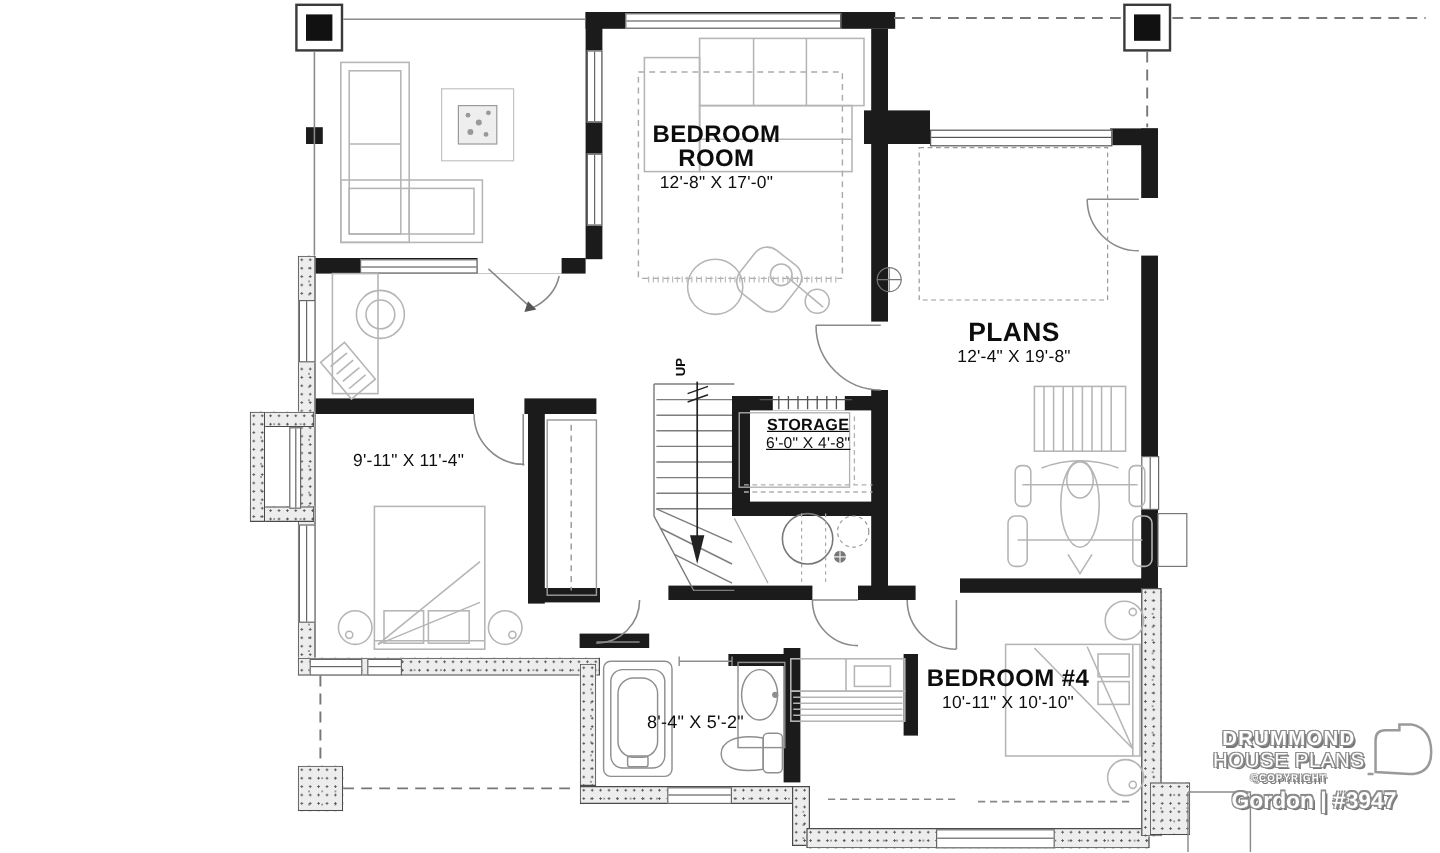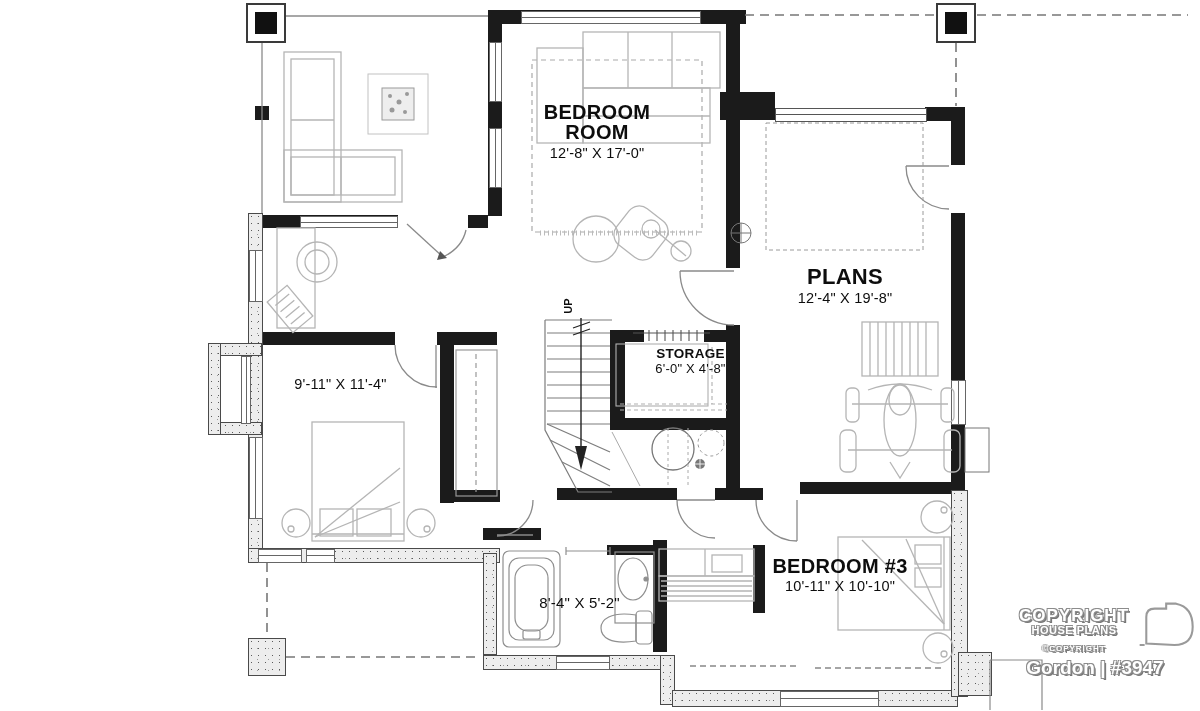--- a/index.html
+++ b/index.html
@@ -21,21 +21,21 @@
   .rname{font-weight:700;font-size:20px;letter-spacing:.3px;line-height:1.02;}
   .rdims{font-weight:400;font-size:14.5px;margin-top:2px;letter-spacing:.2px;}
   .small .rname{font-size:13.5px;}
   .small .rdims{font-size:13px;margin-top:0;}
   .up{position:absolute;font-size:11px;font-weight:700;transform:rotate(-90deg);z-index:30;}
   .draw{position:absolute;left:0;top:0;z-index:20;}
   .underlay{z-index:5;}
   .logo{position:absolute;left:1000px;top:600px;width:200px;height:95px;z-index:40;}
   .outl{color:#fff;text-shadow:-1px -1px 0 #8c8c8c,1px -1px 0 #8c8c8c,-1px 1px 0 #8c8c8c,1px 1px 0 #8c8c8c,2px 2px 0 #777;}
   .brand1{position:absolute;left:0;top:6px;width:148px;text-align:center;font-size:17px;font-weight:700;letter-spacing:1px;}
-  .brand2{position:absolute;left:0;top:24px;width:148px;text-align:center;font-size:11px;font-weight:700;letter-spacing:.5px;}
+  .brand2{position:absolute;left:0;top:24px;width:148px;text-align:center;font-size:17px;font-weight:400;letter-spacing:.5px;}
   .copyr{position:absolute;left:0;top:44px;width:148px;text-align:center;font-size:8px;font-weight:700;letter-spacing:1px;}
   .planid{position:absolute;left:0;top:57px;width:190px;text-align:center;font-size:19px;font-weight:700;}
 </style>
 </head>
 <body>
 
 <div class="plan">
 
   <svg class="draw underlay" width="1200" height="711" viewBox="0 0 1200 711">
 
@@ -303,39 +303,39 @@
   <div class="win-v" style="left:951px;top:380px;width:13px;height:43px;"></div>
 
   <div class="lbl" style="left:527px;top:102px;width:140px;">
     <div class="rname">BEDROOM</div>
     <div class="rname">ROOM</div>
     <div class="rdims">12'-8" X 17'-0"</div>
   </div>
   <div class="lbl" style="left:248px;top:374px;width:185px;">
     <div class="rdims">9'-11" X 11'-4"</div>
   </div>
-  <div class="lbl small" style="left:643px;top:347px;width:95px;">
+  <div class="lbl small" style="left:626px;top:347px;width:95px;text-decoration:underline;">
     <div class="rname">STORAGE</div>
     <div class="rdims">6'-0" X 4'-8"</div>
   </div>
   <div class="lbl" style="left:775px;top:266px;width:140px;">
     <div class="rname" style="font-size:22px;">PLANS</div>
     <div class="rdims">12'-4" X 19'-8"</div>
   </div>
   <div class="lbl" style="left:755px;top:556px;width:170px;">
-    <div class="rname">BEDROOM #3</div>
+    <div class="rname">BEDROOM #4</div>
     <div class="rdims">10'-11" X 10'-10"</div>
   </div>
   <div class="lbl" style="left:532px;top:592px;width:95px;">
     <div class="rdims" style="font-size:15px;">8'-4" X 5'-2"</div>
   </div>
   <div class="up" style="left:560px;top:300px;">UP</div>
 
   <div class="logo">
-    <div class="brand1 outl">COPYRIGHT</div>
+    <div class="brand1 outl">DRUMMOND</div>
     <div class="brand2 outl">HOUSE PLANS</div>
     <svg width="58" height="58" viewBox="0 0 70 70" style="position:absolute;left:138px;top:2px;">
       <path d="M8,52 L2,52 M10,50 V18 Q10,8 20,8 H34 V2 H46 Q66,6 66,30 Q66,52 44,52 Z" fill="none" stroke="#9a9a9a" stroke-width="2.5"></path>
     </svg>
     <div class="copyr outl">©COPYRIGHT</div>
     <div class="planid outl">Gordon | #3947</div>
   </div>
 
 </div>
 

